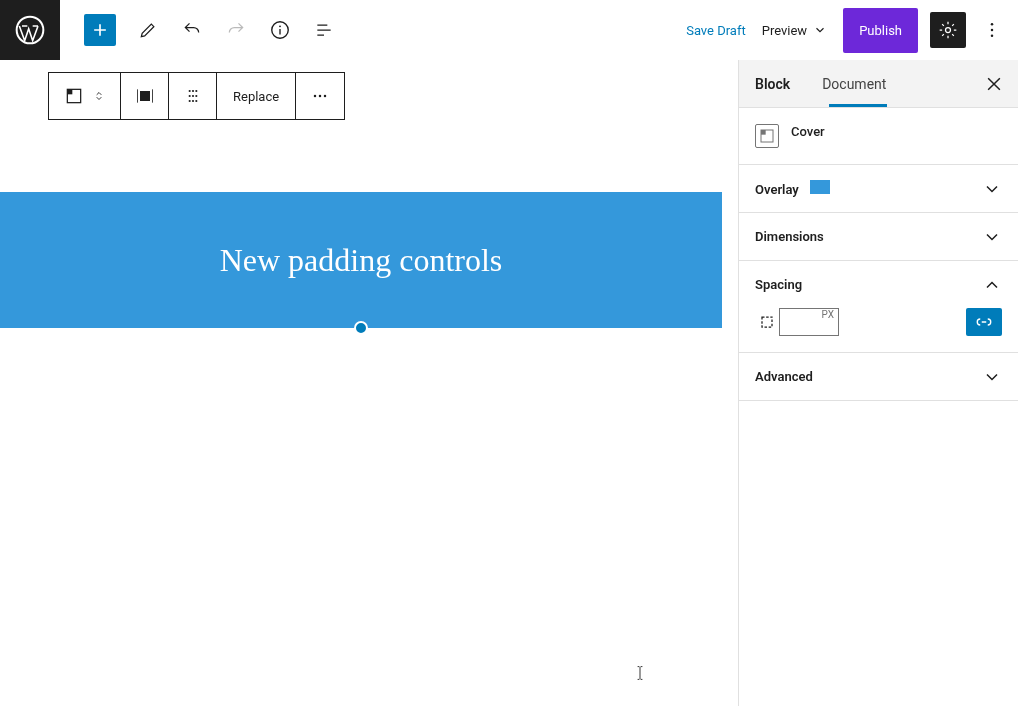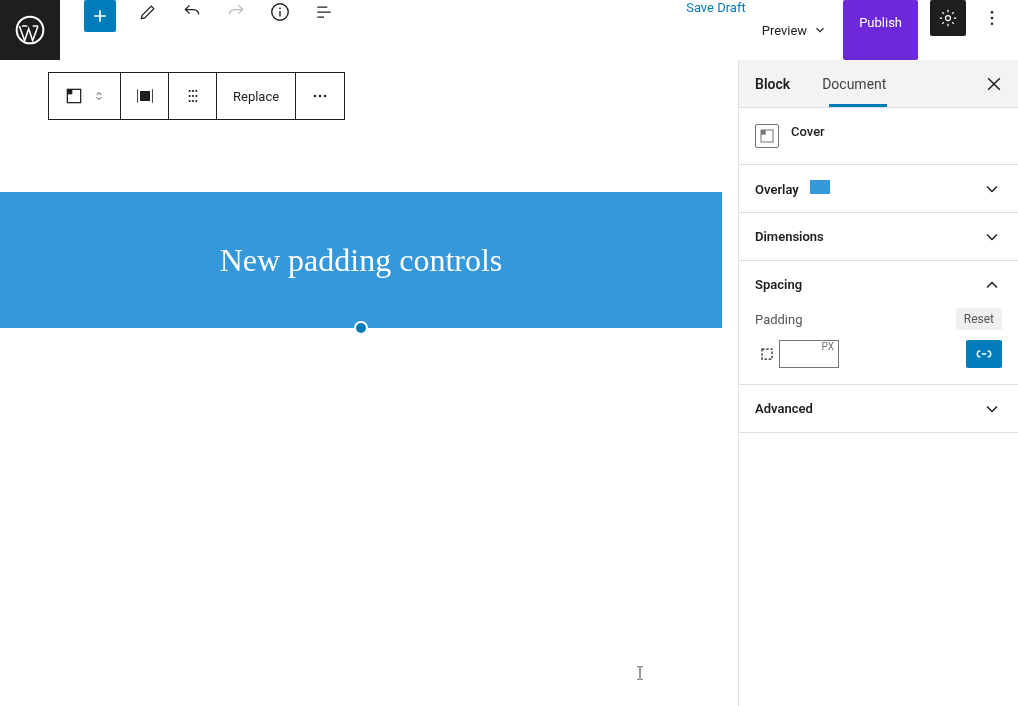--- a/index.html
+++ b/index.html
@@ -1,19 +1,19 @@
 <!DOCTYPE html>
 <html><head>
 <meta charset="utf-8">
 <style>
 * { box-sizing: border-box; margin: 0; padding: 0; }
 body { font-family: -apple-system, BlinkMacSystemFont, "Segoe UI", Roboto, sans-serif; font-size: 13px; color: #1e1e1e; overflow: hidden; width: 1018px; height: 706px; position: relative; background: #fff; }
 
 
-.topbar { position: absolute; top: 0; left: 0; right: 0; height: 60px; background: #fff; display: flex; }
+.topbar { position: absolute; top: 0; left: 0; right: 0; height: 60px; background: #fff; display: flex; align-items: center; }
 .wp-logo { width: 60px; height: 60px; display: flex; align-items: center; justify-content: center; background: #1e1e1e; }
 .wp-logo svg { width: 32px; height: 32px; }
 .add-btn { width: 32px; height: 32px; background: #007cba; display: flex; align-items: center; justify-content: center; margin-left: 24px; border-radius: 2px; cursor: pointer; }
 .tb-icon { width: 24px; height: 24px; display: flex; align-items: center; justify-content: center; margin-left: 20px; cursor: pointer; }
 .tb-spacer { flex: 1; }
 .save-draft { color: #007cba; font-size: 13px; cursor: pointer; margin-right: 16px; }
 .preview { display: flex; align-items: center; gap: 6px; font-size: 13px; cursor: pointer; margin-right: 16px;}
 .publish-btn { background: #6d28d9; color: #fff; padding: 15px 16px; border-radius: 2px; font-size: 13px; cursor: pointer; margin-right: 12px;}
 .gear-btn { width: 36px; height: 36px; background: #1e1e1e; display: flex; align-items: center; justify-content: center; border-radius: 2px; cursor: pointer; margin-right: 8px;}
 .more-btn { width: 36px; height: 36px; display: flex; align-items: center; justify-content: center; cursor: pointer; margin-right: 8px;}
@@ -230,24 +230,20 @@
   </div>
 
   <div class="sb-panel">
     <div class="sb-panel-header">
       <span class="sb-panel-title">Spacing</span>
       <svg class="chev" viewBox="0 0 24 24">
           <path d="M6 15 L12 9 L18 15" stroke="#1e1e1e" stroke-width="1.8" fill="none"></path>
         </svg>
     </div>
     <div class="sb-panel-body">
-      <div class="spacing-row">
-        <span class="spacing-label">Padding</span>
-        <span class="reset-btn">Reset</span>
-      </div>
       <div class="padding-controls">
         <div class="box-icon">
           <svg width="20" height="20" viewBox="0 0 24 24">
               <rect x="6" y="6" width="12" height="12" stroke="#1e1e1e" stroke-width="1.5" fill="none" stroke-dasharray="3 2"></rect>
             </svg>
         </div>
         <div class="px-input">PX</div>
         <div class="link-btn">
           <svg width="18" height="18" viewBox="0 0 24 24">
               <path d="M9 12 H15 M7 8 a4 4 0 0 0 0 8 M17 8 a4 4 0 0 1 0 8" stroke="#fff" stroke-width="1.8" fill="none"></path>

